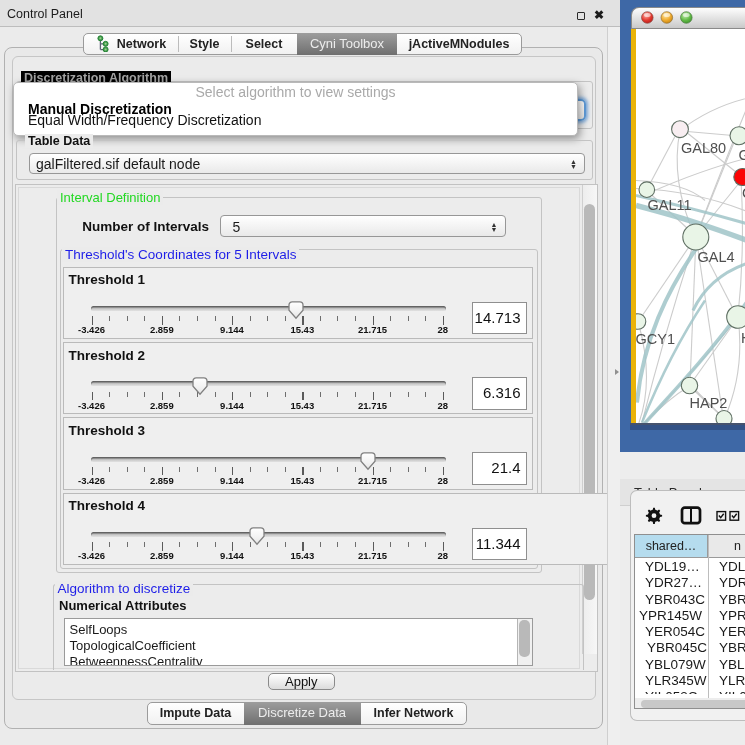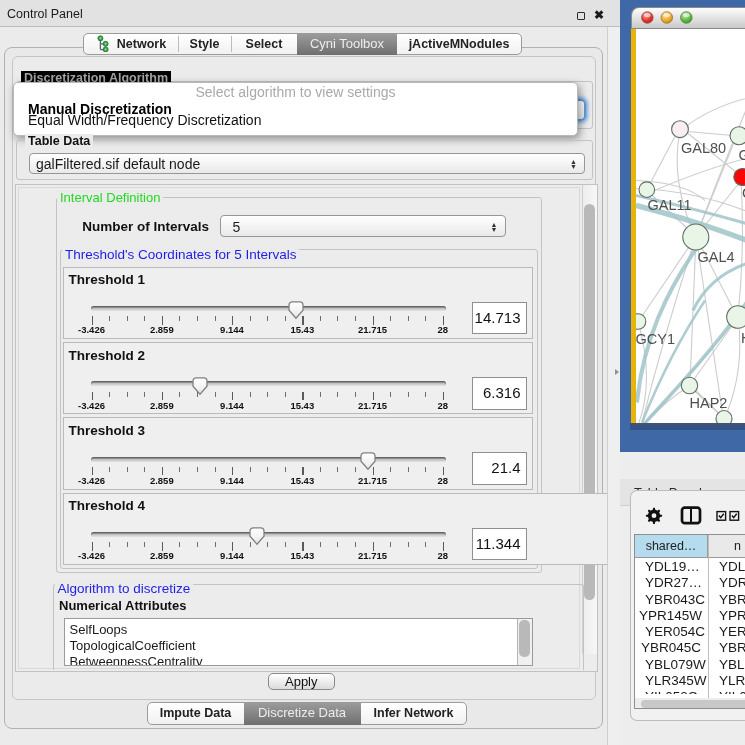--- a/index.html
+++ b/index.html
@@ -393,21 +393,21 @@
   <div class="abs" style="left:3.5px;top:43.5px;width:113px;height:174.5px;border:1px solid #8f8f8f;background:#fff;overflow:hidden;">
     <div class="abs" style="left:0;top:0;width:73px;height:23px;background:#b5dcee;border-right:1px solid #9a9a9a;border-bottom:1px solid #9a9a9a;text-align:center;line-height:23px;font-size:12.5px;color:#222;">shared…</div>
     <div class="abs" style="left:74px;top:0;width:60px;height:23px;background:#e9e9e9;border-bottom:1px solid #9a9a9a;line-height:23px;font-size:12.5px;color:#222;padding-left:25px;">n</div>
     <div class="abs" style="left:0;top:24px;width:113px;height:134.5px;overflow:hidden;">
     <div class="abs" style="left:0;top:0;font-size:13.5px;color:#1a1a1a;line-height:16.3px;">
       <div style="padding-left:10px;">YDL19…</div>
       <div style="padding-left:10px;">YDR27…</div>
       <div style="padding-left:10px;">YBR043C</div>
       <div style="padding-left:4px;">YPR145W</div>
       <div style="padding-left:10px;">YER054C</div>
-      <div style="padding-left:6px;">YBR045C</div>
+      <div style="padding-left:12px;">YBR045C</div>
       <div style="padding-left:10px;">YBL079W</div>
       <div style="padding-left:10px;">YLR345W</div>
       <div style="padding-left:10px;">YIL053C</div>
     </div>
     <div class="abs" style="left:74px;top:0;font-size:13.5px;color:#1a1a1a;line-height:16.3px;">
       <div style="padding-left:10px;">YDL1</div>
       <div style="padding-left:10px;">YDR2</div>
       <div style="padding-left:10px;">YBR0</div>
       <div style="padding-left:10px;">YPR1</div>
       <div style="padding-left:10px;">YER0</div>

